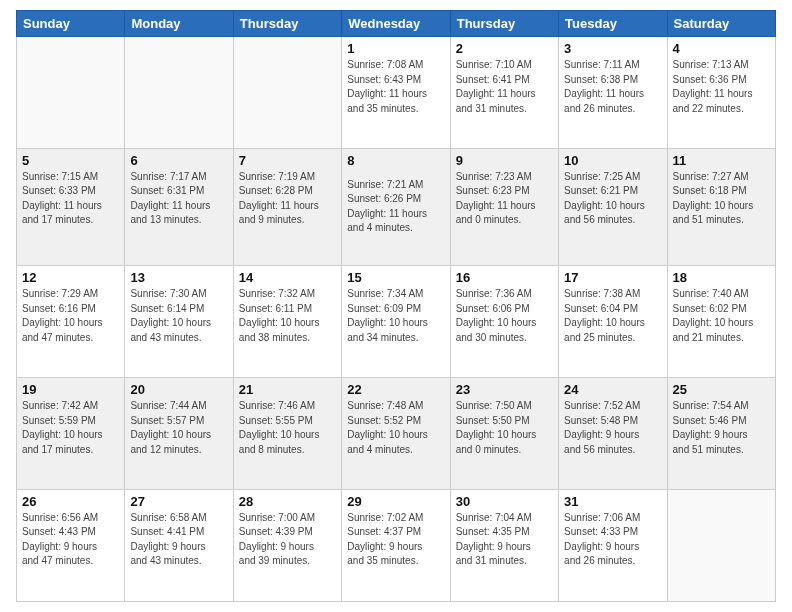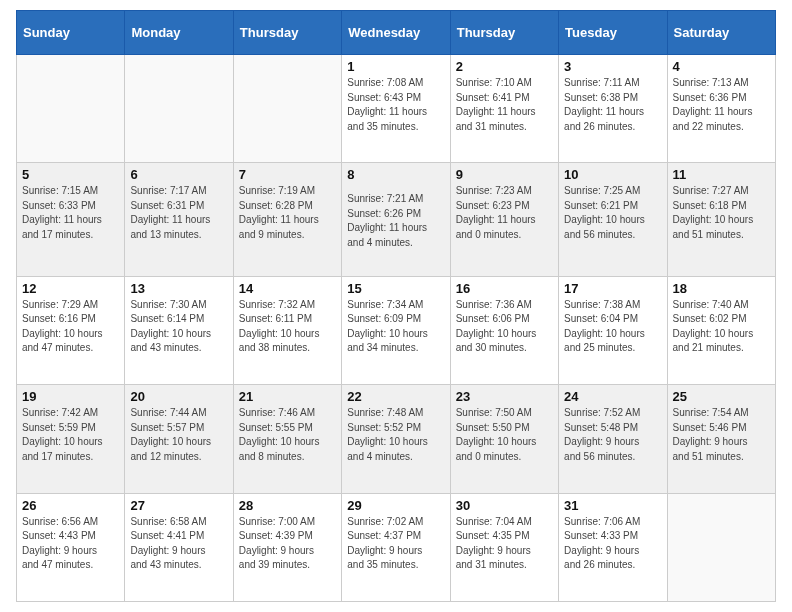--- a/index.html
+++ b/index.html
@@ -55,21 +55,21 @@
       flex: 1;
       border: 1px solid #ccc;
       border-collapse: collapse;
       width: 100%;
       table-layout: fixed;
     }
     .calendar th {
       background-color: #2a6ebb;
       color: #fff;
       text-align: left;
-      padding: 14px 6px;
+      padding: 5px 6px;
       font-size: 13px;
       font-weight: bold;
       border: 1px solid #1a5aaa;
     }
     .calendar td {
       vertical-align: top;
       padding: 4px 5px;
       border: 1px solid #ccc;
       background: #fff;
       font-size: 10.5px;

